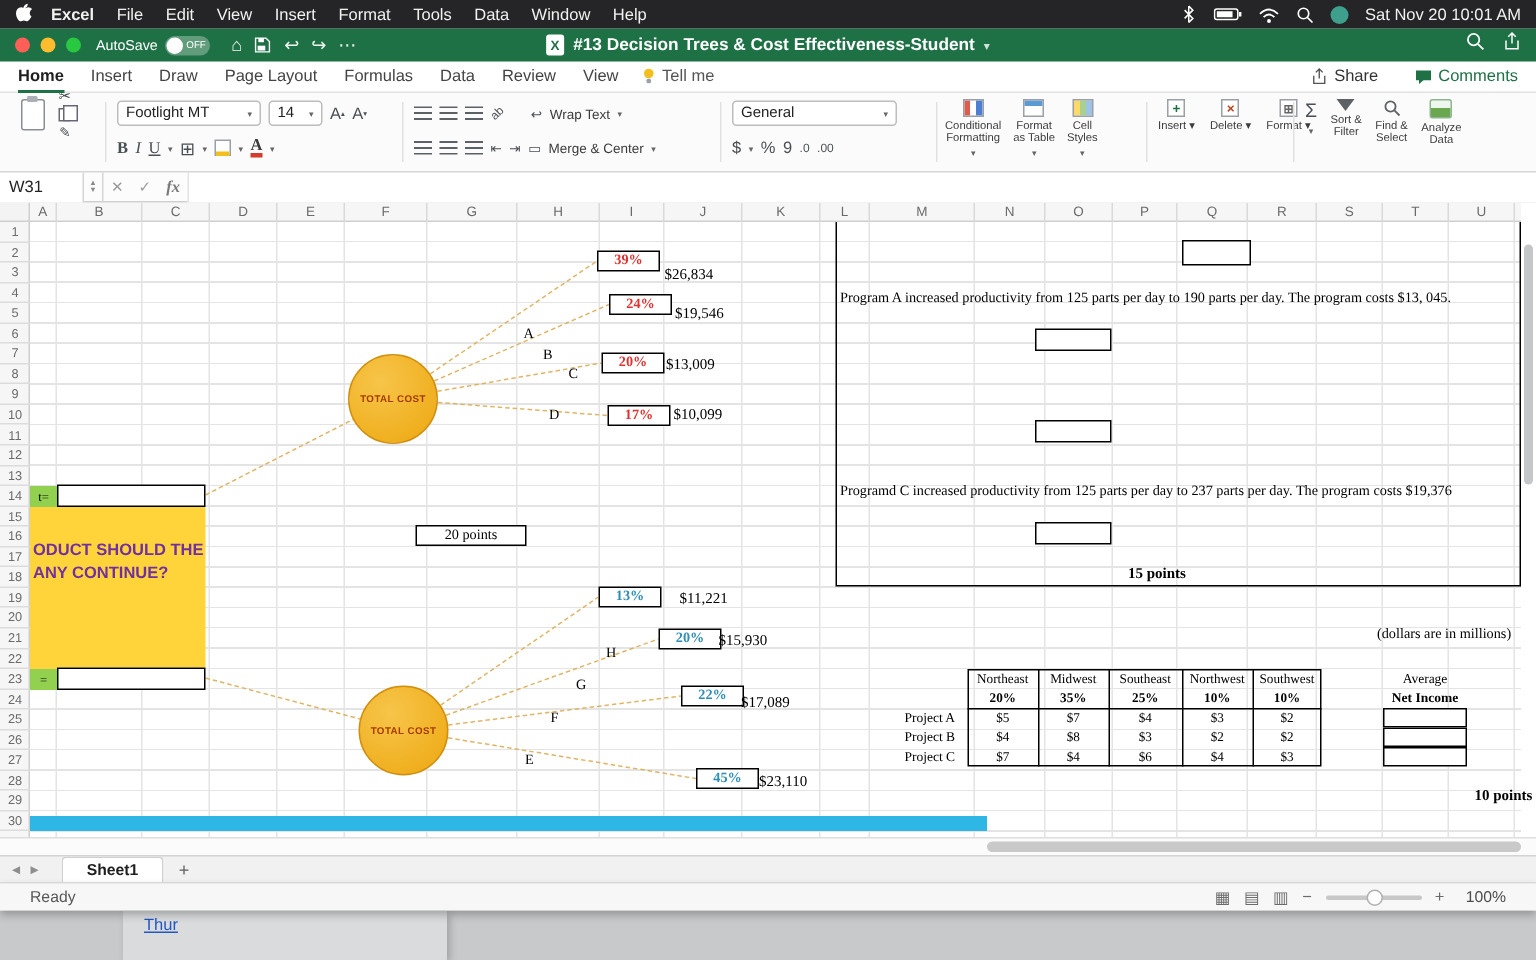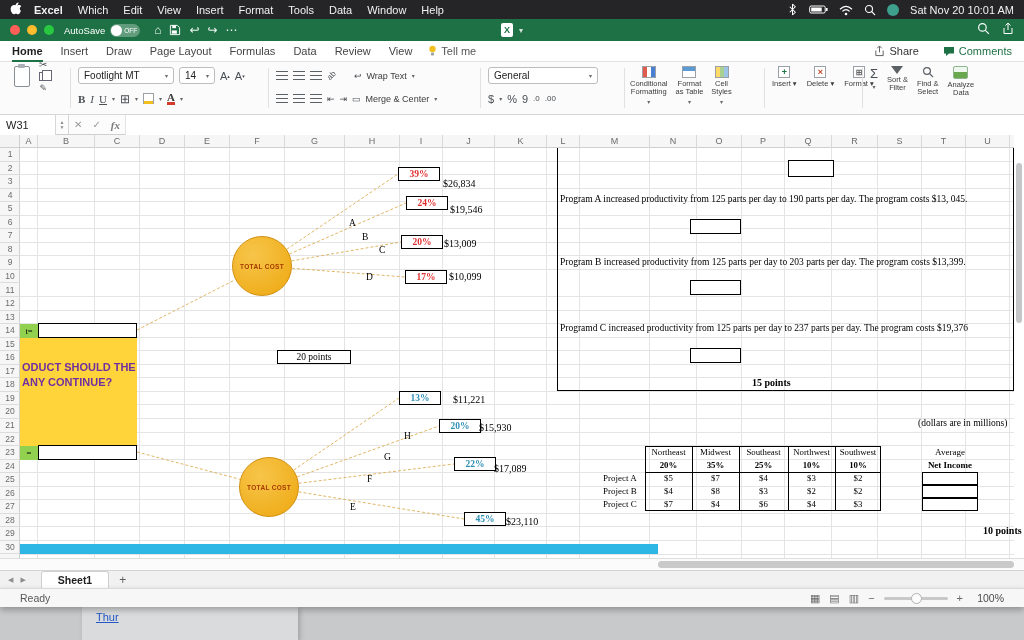--- a/index.html
+++ b/index.html
@@ -165,21 +165,21 @@
 <div class="screen">
 
   <div class="menubar">
     <span>
       <svg width="12" height="13" viewBox="-1 0 13 13">
           <path fill="#fff" d="M8.2 0c.1.9-.3 1.8-.8 2.4-.6.7-1.5 1.2-2.3 1.1-.1-.9.3-1.8.8-2.3C6.5.5 7.5.1 8.2 0zM10.9 9c-.3.7-.5 1-.9 1.7-.6.9-1.4 2-2.3 2-.9 0-1.1-.6-2.3-.6s-1.5.6-2.3.6c-1 0-1.7-1-2.3-1.9C-.5 8.6-.7 5.7.5 4.2c.8-1 2-1.6 3-1.6s1.7.6 2.6.6c.9 0 1.4-.6 2.6-.6.9 0 1.9.5 2.6 1.4-2.3 1.2-1.9 4.4-.4 5z"></path>
         </svg>
     </span>
     <div class="menu-items" id="menu-items">
         <div class="menu-item app-name">Excel</div>
-        <div class="menu-item">Which</div>
+        <div class="menu-item">File</div>
         <div class="menu-item">Edit</div>
         <div class="menu-item">View</div>
         <div class="menu-item">Insert</div>
         <div class="menu-item">Format</div>
         <div class="menu-item">Tools</div>
         <div class="menu-item">Data</div>
         <div class="menu-item">Window</div>
         <div class="menu-item">Help</div>
       </div>
     <div class="menu-right">
@@ -232,20 +232,21 @@
           <path d="M1.5 1.5h7.5l2.5 2.5v7.5h-10z" fill="none" stroke="#fff"></path>
           <rect x="3.5" y="1.5" width="4" height="3" fill="#fff"></rect>
           <rect x="3" y="7" width="5.5" height="3.5" fill="#fff"></rect>
         </svg>
       </span>
     <span class="tb-icon">↩</span>
     <span class="tb-icon">↪</span>
     <span class="tb-icon">⋯</span>
     <div class="doc-title-wrap">
       <span class="xl-icon">X</span>
+      <span class="doc-title">#13 Decision Trees &amp; Cost Effectiveness-Student</span>
       <span class="chev">▾</span>
     </div>
     <div class="tb-right">
       <span><svg width="13" height="13" viewBox="0 0 12 12">
             <circle cx="5" cy="5" r="3.5" stroke="#fff" stroke-width="1.1" fill="none"></circle>
             <line x1="7.7" y1="7.7" x2="11" y2="11" stroke="#fff" stroke-width="1.1"></line>
           </svg></span>
       <span><svg width="12" height="13" viewBox="0 0 12 13">
             <path d="M6 8V1.5 M3.5 3.5 L6 1 L8.5 3.5" stroke="#fff" fill="none"></path>
             <path d="M2 6v5.5h8V6" stroke="#fff" fill="none"></path>
@@ -591,21 +592,20 @@
           <div class="branch-value" style="left: 506px; top: 381px;">$23,110</div>
         </div>
 
       <div class="bdr" style="left:557px;top:13px;width:1px;height:242px"></div>
       <div class="bdr" style="left:1013px;top:13px;width:1px;height:242px"></div>
       <div class="bdr" style="left:557px;top:255px;width:457px;height:1px"></div>
 
       <div class="ov ansbox" style="left:788px;top:25px;width:46px;height:17px"></div>
       <div class="ov progtext" style="left:560px;top:59px;width:452px">Program A increased productivity from 125 parts per day to 190 parts per day. The program costs $13, 045.</div>
       <div class="ov ansbox" style="left:690px;top:84px;width:51px;height:15px"></div>
-      <div class="ov progtext" style="left:560px;top:122px;width:452px">Program B increased productivity from 125 parts per day to 203 parts per day. The program costs $13,399.</div>
       <div class="ov ansbox" style="left:690px;top:145px;width:51px;height:15px"></div>
       <div class="ov progtext" style="left:560px;top:188px;width:452px">Programd C increased productivity from 125 parts per day to 237 parts per day. The program costs $19,376</div>
       <div class="ov ansbox" style="left:690px;top:213px;width:51px;height:15px"></div>
       <div class="ov pts" style="left:752px;top:242px">15 points</div>
 
       <div class="ov q2" style="left:918px;top:283px;width:106px">(dollars are in millions)</div>
 
       <div id="region-table" style="position:absolute;left:0;top:0">
           <div class="rt-cell rt-head" style="left: 645px; top: 311px; width: 47px;">Northeast</div>
           <div class="rt-cell rt-weight" style="left: 645px; top: 324px; width: 47px;">20%</div>

